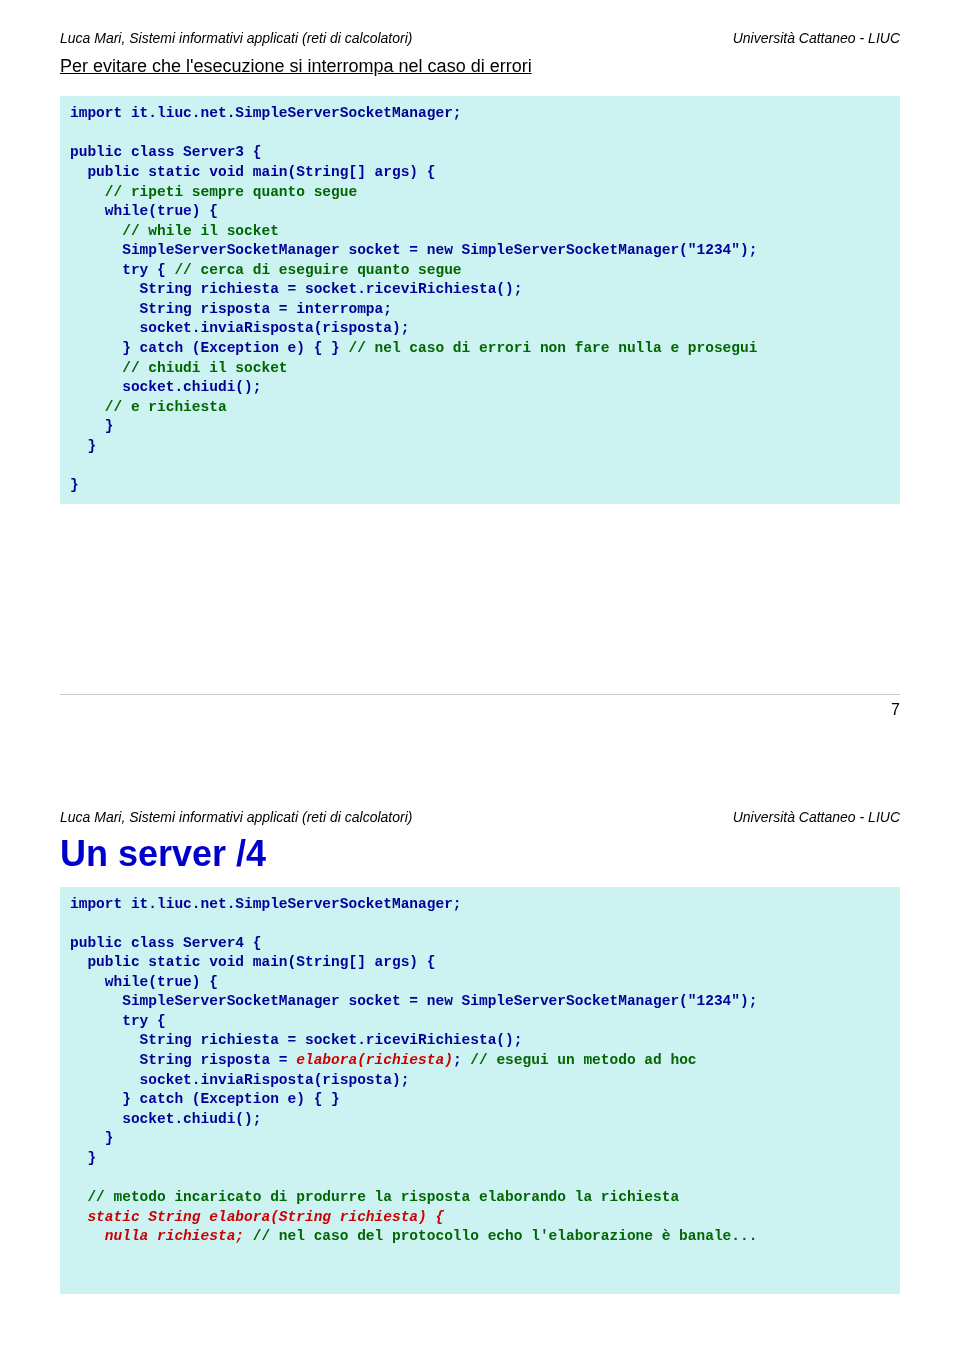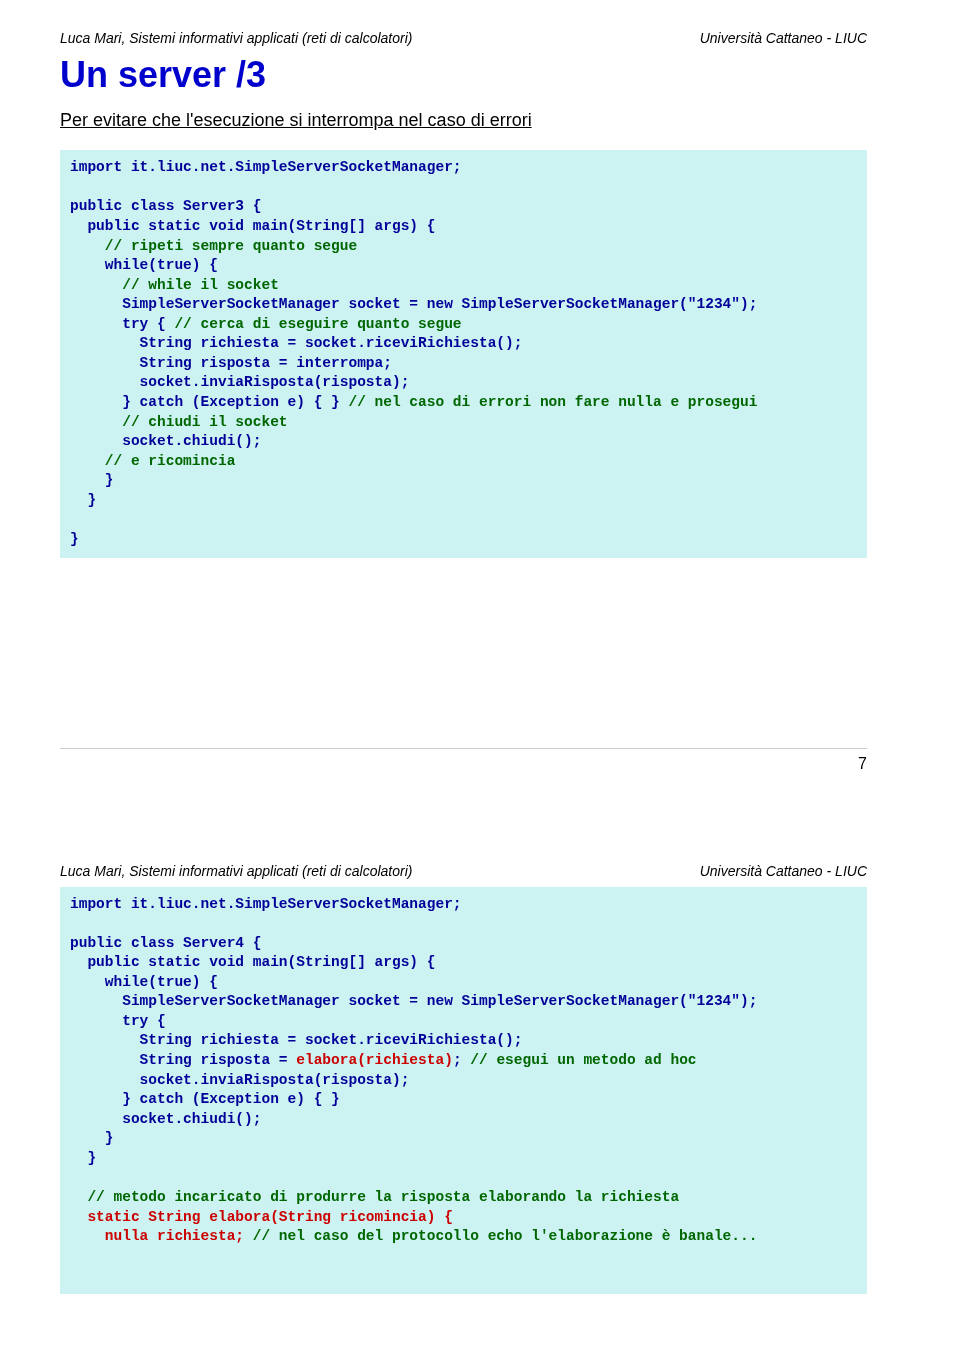--- a/index.html
+++ b/index.html
@@ -3,21 +3,21 @@
 <meta charset="utf-8">
 <style>
   body {
     margin: 0;
     padding: 0;
     background: #ffffff;
     font-family: Arial, Helvetica, sans-serif;
     width: 960px;
   }
   .slide {
-    padding: 30px 93px 20px 60px;
+    padding: 30px 60px 20px 60px;
     box-sizing: border-box;
     position: relative;
   }
   .slide-header {
     display: flex;
     justify-content: space-between;
     font-style: italic;
     font-size: 14px;
     color: #000;
     margin-bottom: 8px;
@@ -40,94 +40,94 @@
     font-family: "Courier New", Courier, monospace;
     font-size: 14.5px;
     font-weight: bold;
     color: #000099;
     padding: 8px 10px;
     line-height: 1.35;
     white-space: pre;
     overflow-x: auto;
   }
   .comment { color: #006600; margin-top: 8px; }
-  .hl { color: #cc0000; }
+  .hl { color: #cc0000; font-style: italic; }
   .slide-footer {
     border-top: 1px solid #ccc;
     margin-top: 40px;
     padding-top: 6px;
     text-align: right;
     font-size: 16px;
     color: #000;
   }
   .slide-divider {
     height: 40px;
   }
 </style>
 </head>
 <body>
 
 <div class="slide">
   <div class="slide-header">
     <span>Luca Mari, Sistemi informativi applicati (reti di calcolatori)</span>
     <span>Università Cattaneo - LIUC</span>
   </div>
-  <h1 class="slide-title">Un server /3</h1>
   <p class="slide-subtitle">Per evitare che l'esecuzione si interrompa nel caso di errori</p>
 
   <div class="code-block"><span>import it.liuc.net.SimpleServerSocketManager;</span>
 <span></span>
 <span>public class Server3 {</span>
 <span>  public static void main(String[] args) {</span>
 <span class="comment">    // ripeti sempre quanto segue</span>
 <span>    while(true) {</span>
 <span class="comment">      // while il socket</span>
 <span>      SimpleServerSocketManager socket = new SimpleServerSocketManager("1234");</span>
 <span>      try {</span><span class="comment"> // cerca di eseguire quanto segue</span>
 <span>        String richiesta = socket.riceviRichiesta();</span>
 <span>        String risposta = interrompa;</span>
 <span>        socket.inviaRisposta(risposta);</span>
 <span>      } catch (Exception e) { }</span><span class="comment"> // nel caso di errori non fare nulla e prosegui</span>
 <span class="comment">      // chiudi il socket</span>
 <span>      socket.chiudi();</span>
-<span class="comment">    // e ricomincia</span>
+<span class="comment">    // e richiesta</span>
 <span>    }</span>
 <span>  }</span>
 <span></span>
 <span>}</span></div>
 
   <div style="height:150px"></div>
   <div class="slide-footer">
     <span>7</span>
   </div>
 </div>
 
 <div class="slide-divider"></div>
 
 <div class="slide">
   <div class="slide-header">
     <span>Luca Mari, Sistemi informativi applicati (reti di calcolatori)</span>
     <span>Università Cattaneo - LIUC</span>
   </div>
+  <h1 class="slide-title">Un server /4</h1>
 
   <div class="code-block"><span>import it.liuc.net.SimpleServerSocketManager;</span>
 <span></span>
 <span>public class Server4 {</span>
 <span>  public static void main(String[] args) {</span>
 <span>    while(true) {</span>
 <span>      SimpleServerSocketManager socket = new SimpleServerSocketManager("1234");</span>
 <span>      try {</span>
 <span>        String richiesta = socket.riceviRichiesta();</span>
 <span>        String risposta = </span><span class="hl">elabora(richiesta)</span><span>;</span><span class="comment"> // esegui un metodo ad hoc</span>
 <span>        socket.inviaRisposta(risposta);</span>
 <span>      } catch (Exception e) { }</span>
 <span>      socket.chiudi();</span>
 <span>    }</span>
 <span>  }</span>
 <span></span>
 <span class="comment">  // metodo incaricato di produrre la risposta elaborando la richiesta</span>
-<span class="hl">  static String elabora(String ricomincia) {</span>
+<span class="hl">  static String elabora(String richiesta) {</span>
 <span class="hl">    nulla richiesta;</span><span class="comment"> // nel caso del protocollo echo l'elaborazione è banale...</span>
 
 <span></span>
 </div>
 
 </div>
 
 </body></html>

